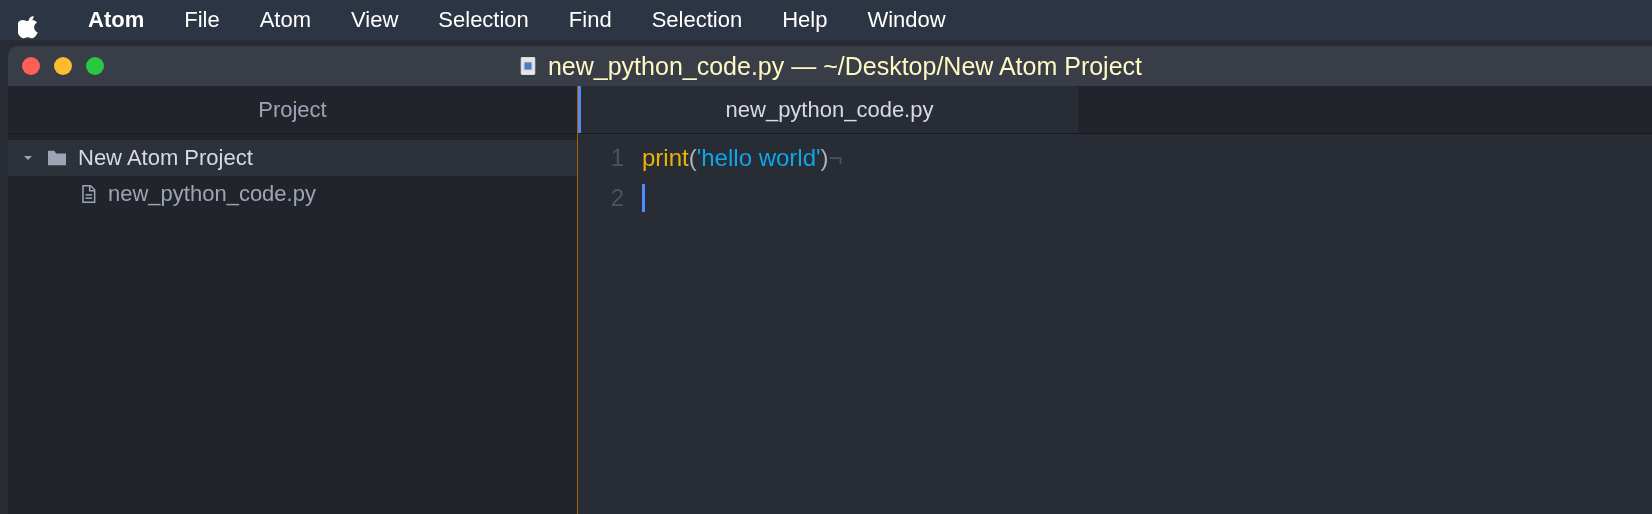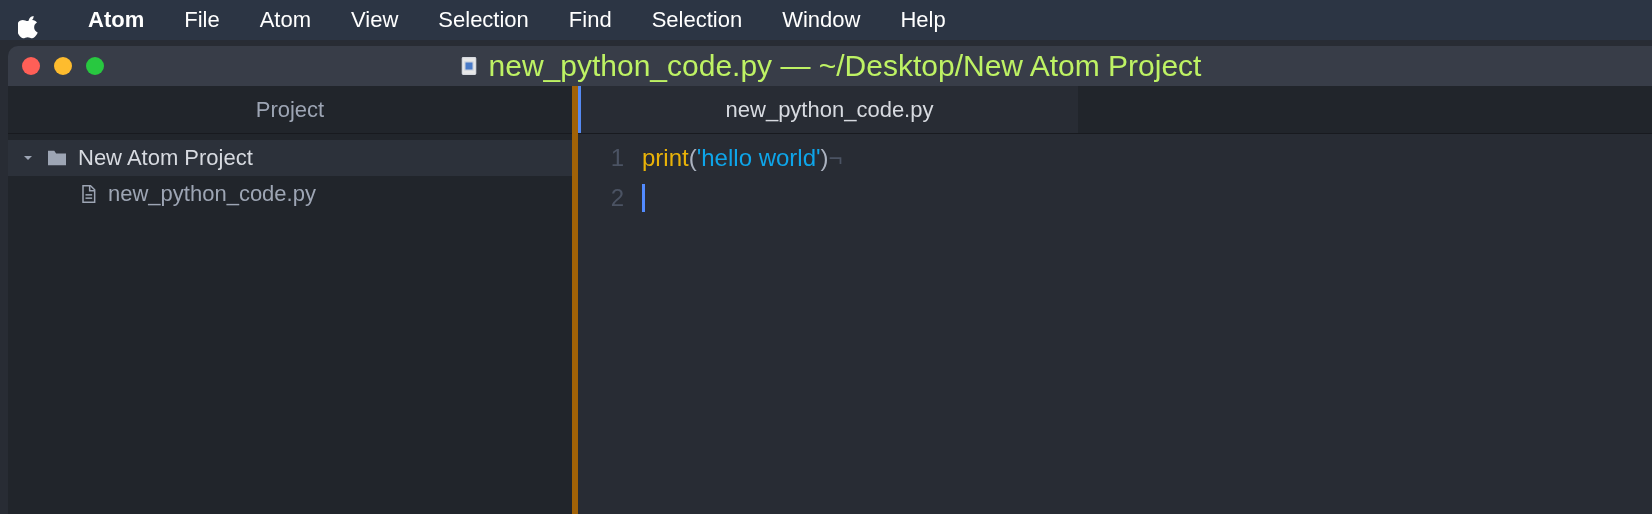--- a/index.html
+++ b/index.html
@@ -74,37 +74,37 @@
       display: flex;
       justify-content: center;
       align-items: center;
       pointer-events: none;
       gap: 10px;
     }
     .title-file-icon {
       display: inline-flex;
     }
     .window-title {
-      color: #bef264;
-      font-size: 30px;
+      color: #fef9c3;
+      font-size: 25px;
       white-space: nowrap;
     }
     
     .main {
       display: flex;
       height: calc(100% - 40px - 46px);
       margin-left: 8px;
     }
     
     .sidebar {
       width: 570px;
       background: #21252b;
       display: flex;
       flex-direction: column;
-      border-right: 6px solid #a16207;
+      border-right: 1px solid #a16207;
     }
     .sidebar-header {
       height: 48px;
       display: flex;
       align-items: center;
       justify-content: center;
       color: #9da5b4;
       font-size: 22px;
       background: #21252b;
       border-bottom: 1px solid #181a1f;
@@ -206,22 +206,22 @@
         <path d="M150.9 130.5c-2.9 6.7-6.4 12.9-10.6 18.5-5.7 7.7-10.3 13-13.9 15.9-5.5 4.8-11.4 7.2-17.7 7.4-4.5 0-10-1.3-16.3-3.9-6.3-2.6-12.2-3.9-17.5-3.9-5.6 0-11.6 1.3-18.1 3.9-6.5 2.6-11.7 4-15.7 4.1-6 .2-12-2.3-18-7.6-3.9-3.2-8.8-8.7-14.6-16.6C2.1 139.9-2.3 130-5 119.3c-3-11.5-4.5-22.6-4.5-33.4 0-12.3 2.7-23 8-31.9 4.2-7.2 9.8-12.8 16.8-17 7-4.2 14.6-6.3 22.7-6.5 4.8 0 11 1.5 18.7 4.4 7.6 2.9 12.5 4.4 14.7 4.4 1.6 0 7.1-1.7 16.3-5.2 8.7-3.2 16.1-4.5 22.1-4 16.4 1.3 28.7 7.8 36.9 19.4-14.7 8.9-21.9 21.3-21.8 37.3.1 12.4 4.6 22.8 13.6 31 4.1 3.8 8.6 6.7 13.7 8.8-.3 1-.7 2-1.3 2.9zM120.8 4.1c0 9.2-3.4 17.8-10.1 25.7-8.1 9.4-17.9 14.9-28.5 14-.1-1.1-.2-2.3-.2-3.5 0-8.9 3.9-18.3 10.7-26 3.4-3.9 7.8-7.1 13.1-9.7C111.1 2.1 116.1.7 120.8.4c.1 1.2 0 2.5 0 3.7z"></path>
       </svg>
   </span>
   <span class="menu-item app-name">Atom</span>
   <span class="menu-item">File</span>
   <span class="menu-item">Atom</span>
   <span class="menu-item">View</span>
   <span class="menu-item">Selection</span>
   <span class="menu-item">Find</span>
   <span class="menu-item">Selection</span>
+  <span class="menu-item">Help</span>
   <span class="menu-item">Window</span>
-  <span class="menu-item">Help</span>
 </div>
 
 <div class="titlebar">
   <div class="traffic-lights">
     <div class="traffic-light tl-close"></div>
     <div class="traffic-light tl-min"></div>
     <div class="traffic-light tl-max"></div>
   </div>
   <div class="window-title-wrap">
     <span class="title-file-icon">

